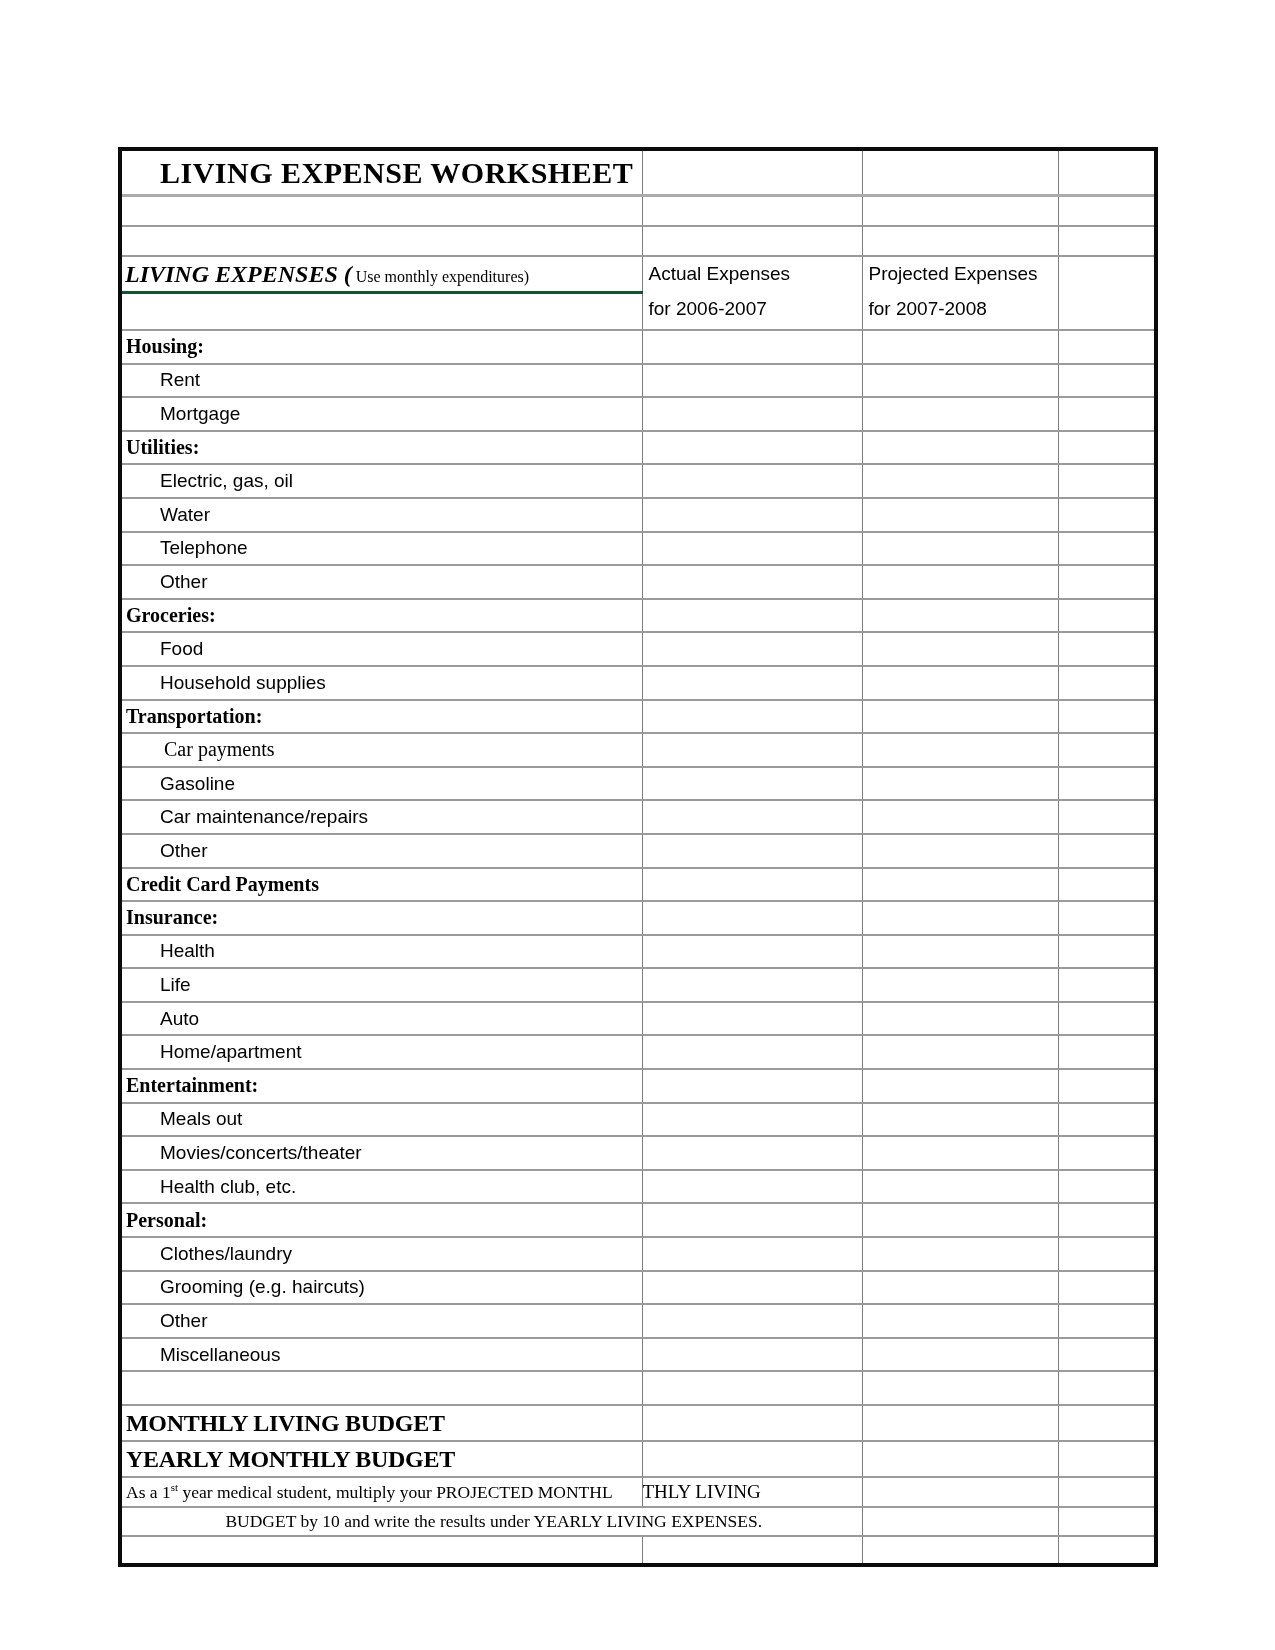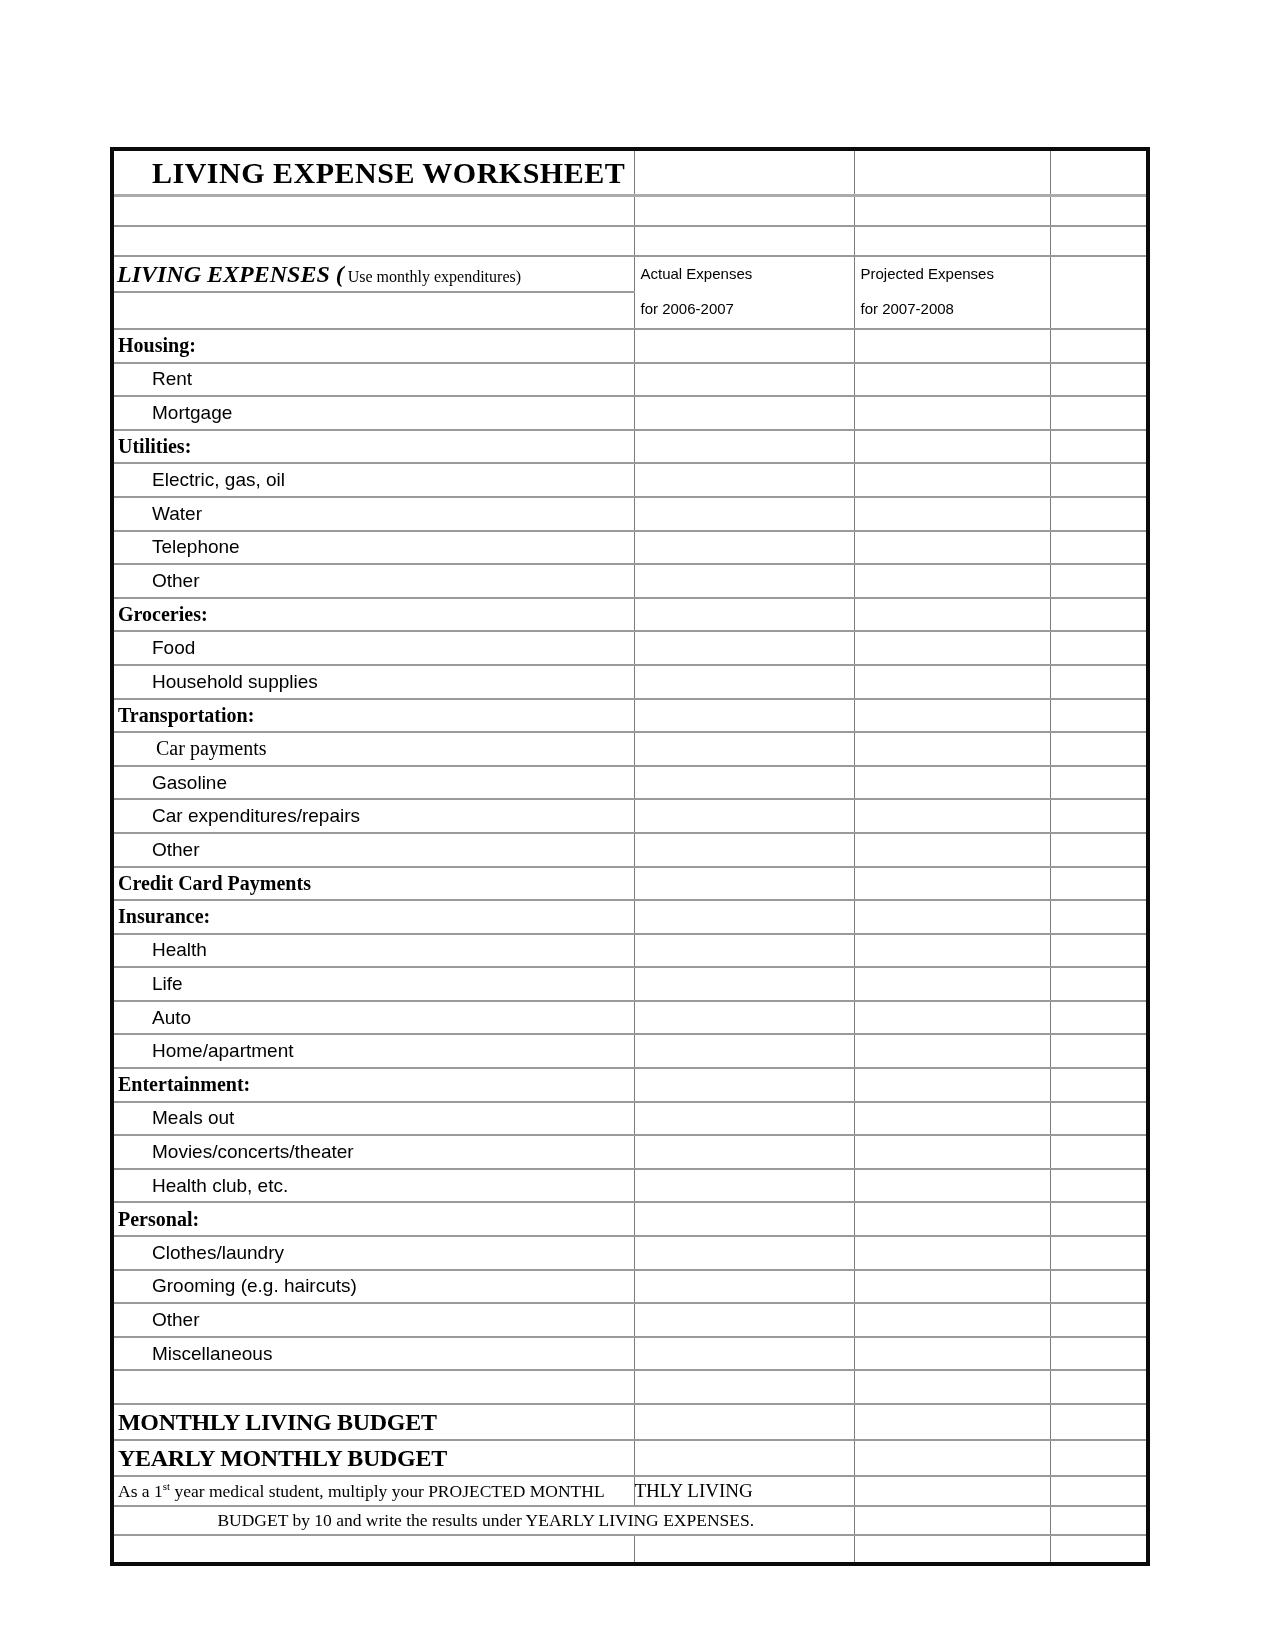--- a/index.html
+++ b/index.html
@@ -21,20 +21,21 @@
     position: absolute;
     left: 110px;
     top: 147px;
   }
   table.ws {
     border-collapse: collapse;
     table-layout: fixed;
     width: 1040px;
     border: 4px solid #0a0a0a;
     background: #ffffff;
+    margin-left: 8px;
   }
   td {
     border-left: 1px solid #7c7c7c;
     border-right: 1px solid #7c7c7c;
     border-bottom: 2px solid #9a9a9a;
     border-top: 2px solid #9a9a9a;
     padding: 0;
     overflow: hidden;
     vertical-align: middle;
     white-space: nowrap;
@@ -43,21 +44,21 @@
   .r-title  td { height: 43px; border-bottom: 3px solid #ababab; }
   .r-blank  td { height: 28px; }
   .r-header td { height: 34px; border-top: 2px solid #2b2b2b; }
   .r-year   td { height: 35px; }
   .r-content td { height: 31.6px; }
   .r-budget td { height: 34px; }
   .r-foot1  td { height: 28px; }
   .r-foot2  td { height: 27px; text-align: center; }
   .r-last   td { height: 26px; }
 
-  td.hdr-label { border-bottom: 1px solid #14532d; }
+  td.hdr-label { border-bottom: 3px solid #14532d; }
 
   
   .title-text {
     font-family: "Liberation Serif", serif;
     font-weight: bold;
     font-size: 30px;
     letter-spacing: 0.5px;
     padding-left: 38px;
     display: inline-block;
   }
@@ -67,21 +68,21 @@
     font-style: italic;
     font-size: 24px;
     padding-left: 3px;
   }
   .hdr-note {
     font-family: "Liberation Serif", serif;
     font-size: 16px;
   }
   td.hdr-col {
     font-family: "Liberation Sans", sans-serif;
-    font-size: 15px;
+    font-size: 19px;
     vertical-align: top;
     padding-left: 6px;
   }
   td.hdr-col .hl { line-height: 34px; height: 34px; }
   td.hdr-col .hl2 { line-height: 35px; height: 35px; }
 
   td.lbl-section {
     font-family: "Liberation Serif", serif;
     font-weight: bold;
     font-size: 20px;
@@ -251,21 +252,21 @@
             <td></td>
             <td></td>
           </tr>
           <tr class="r-content">
             <td class="lbl-item"><span>Gasoline</span></td>
             <td></td>
             <td></td>
             <td></td>
           </tr>
           <tr class="r-content">
-            <td class="lbl-item"><span>Car expenditures/repairs</span></td>
+            <td class="lbl-item"><span>Car maintenance/repairs</span></td>
             <td></td>
             <td></td>
             <td></td>
           </tr>
           <tr class="r-content">
             <td class="lbl-item"><span>Other</span></td>
             <td></td>
             <td></td>
             <td></td>
           </tr>

